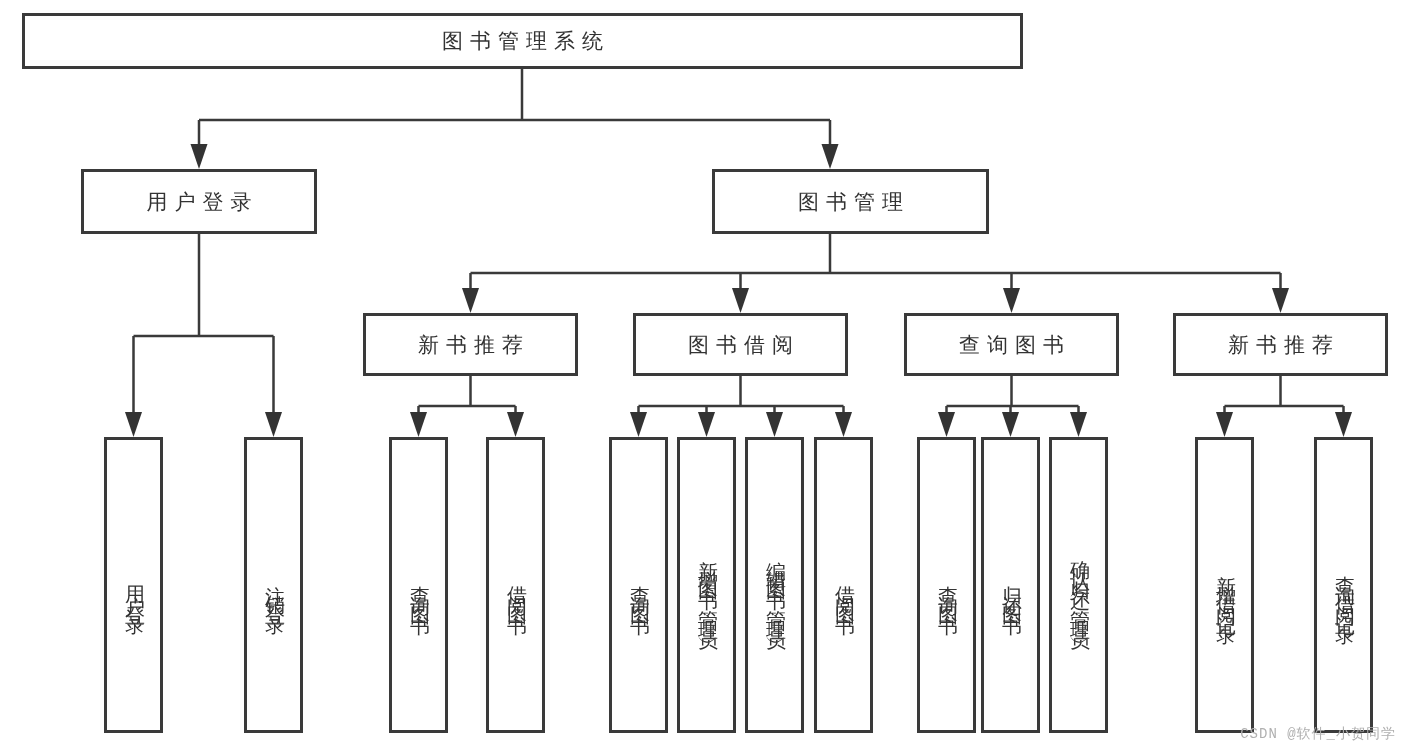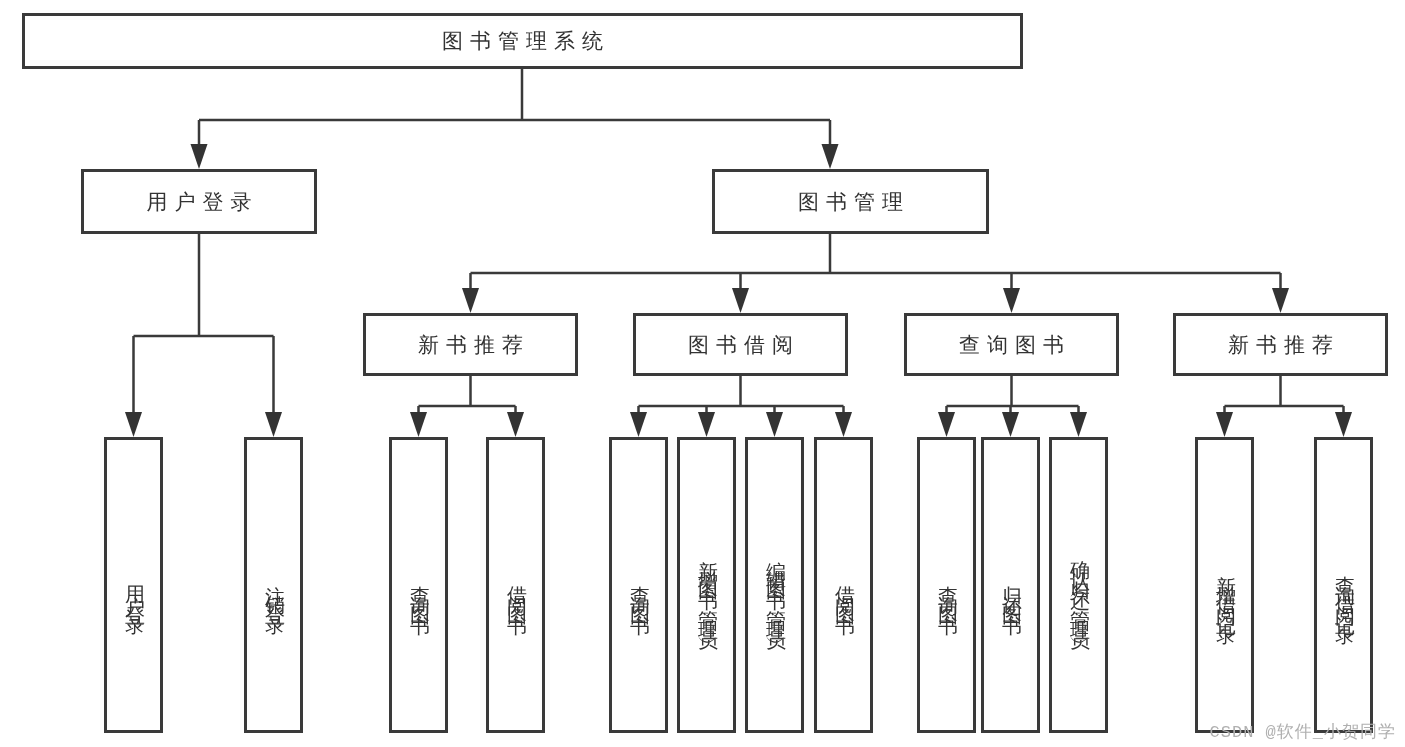--- a/index.html
+++ b/index.html
@@ -25,21 +25,21 @@
   .n-l3-1{left:633px;top:313px;width:215px;height:63px}
   .n-l3-2{left:904px;top:313px;width:215px;height:63px}
   .n-l3-3{left:1173px;top:313px;width:215px;height:63px}
   .leaf{top:437px;width:59px;height:296px}
   .n-u0{left:104px}.n-u1{left:244px}
   .n-n0{left:389px}.n-n1{left:486px}
   .n-b0{left:609px}.n-b1{left:677px}.n-b2{left:745px}.n-b3{left:814px}
   .n-c0{left:917px}.n-c1{left:981px}.n-c2{left:1049px}
   .n-r0{left:1195px}.n-r1{left:1314px}
   .watermark{
-    position:absolute;right:9px;bottom:4px;font-size:17px;color:#b0b0b0;
+    position:absolute;right:9px;bottom:4px;font-size:14px;color:#b0b0b0;
     letter-spacing:1px;white-space:nowrap;
   }
 </style>
 </head>
 <body>
 
 <div class="stage">
 
   <svg class="connectors" viewBox="0 0 1405 747" xmlns="http://www.w3.org/2000/svg" aria-hidden="true">
     <g stroke="#3a3a3a" stroke-width="2.5" fill="none">

